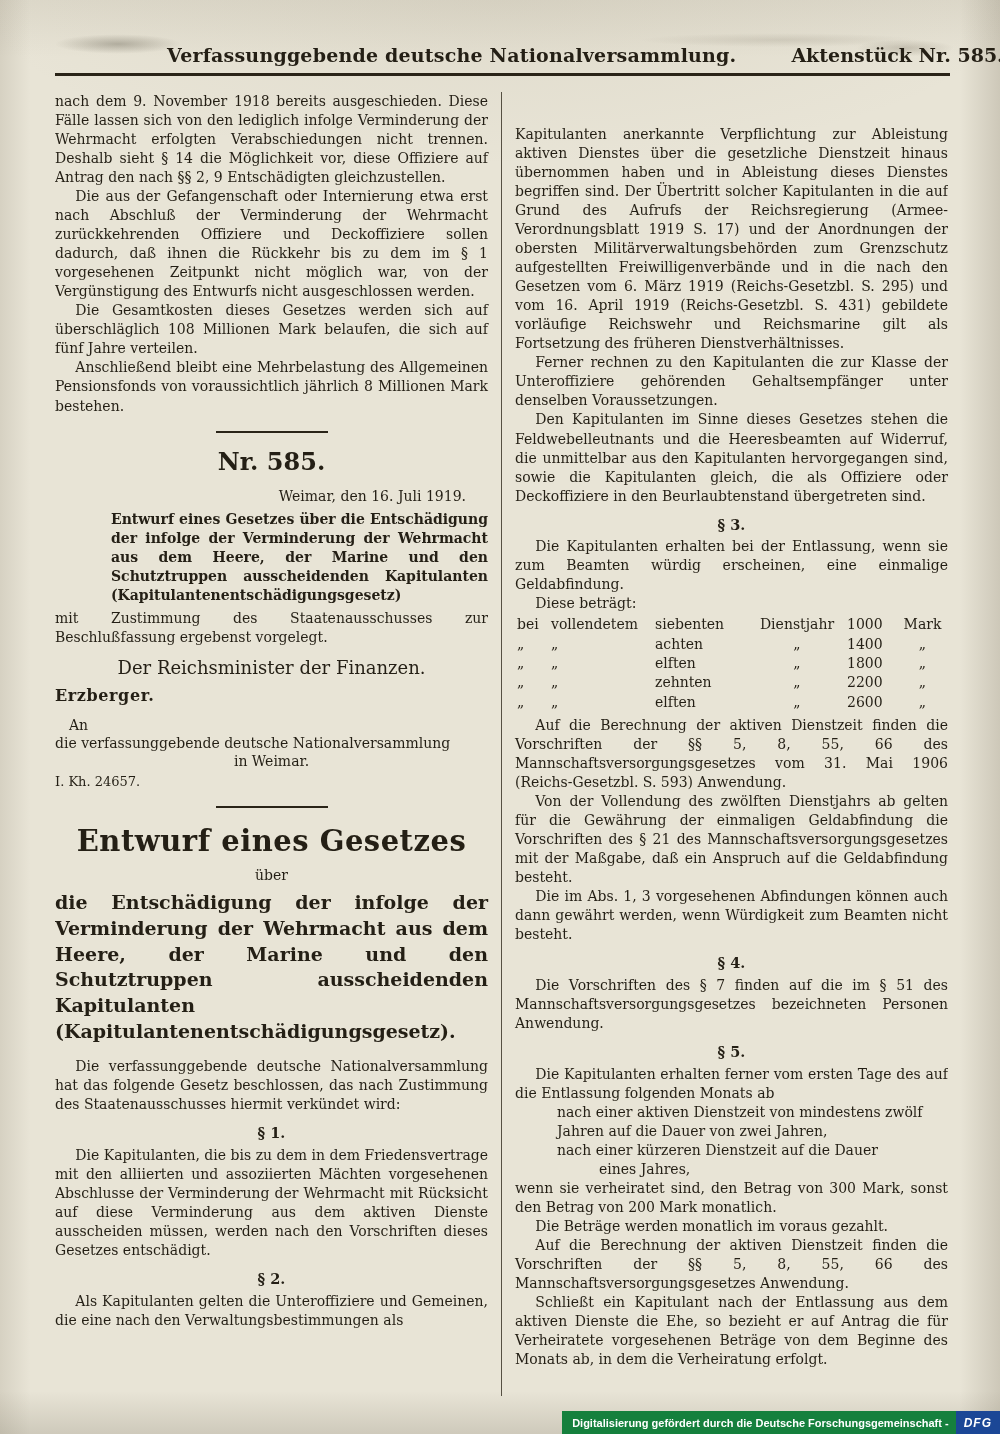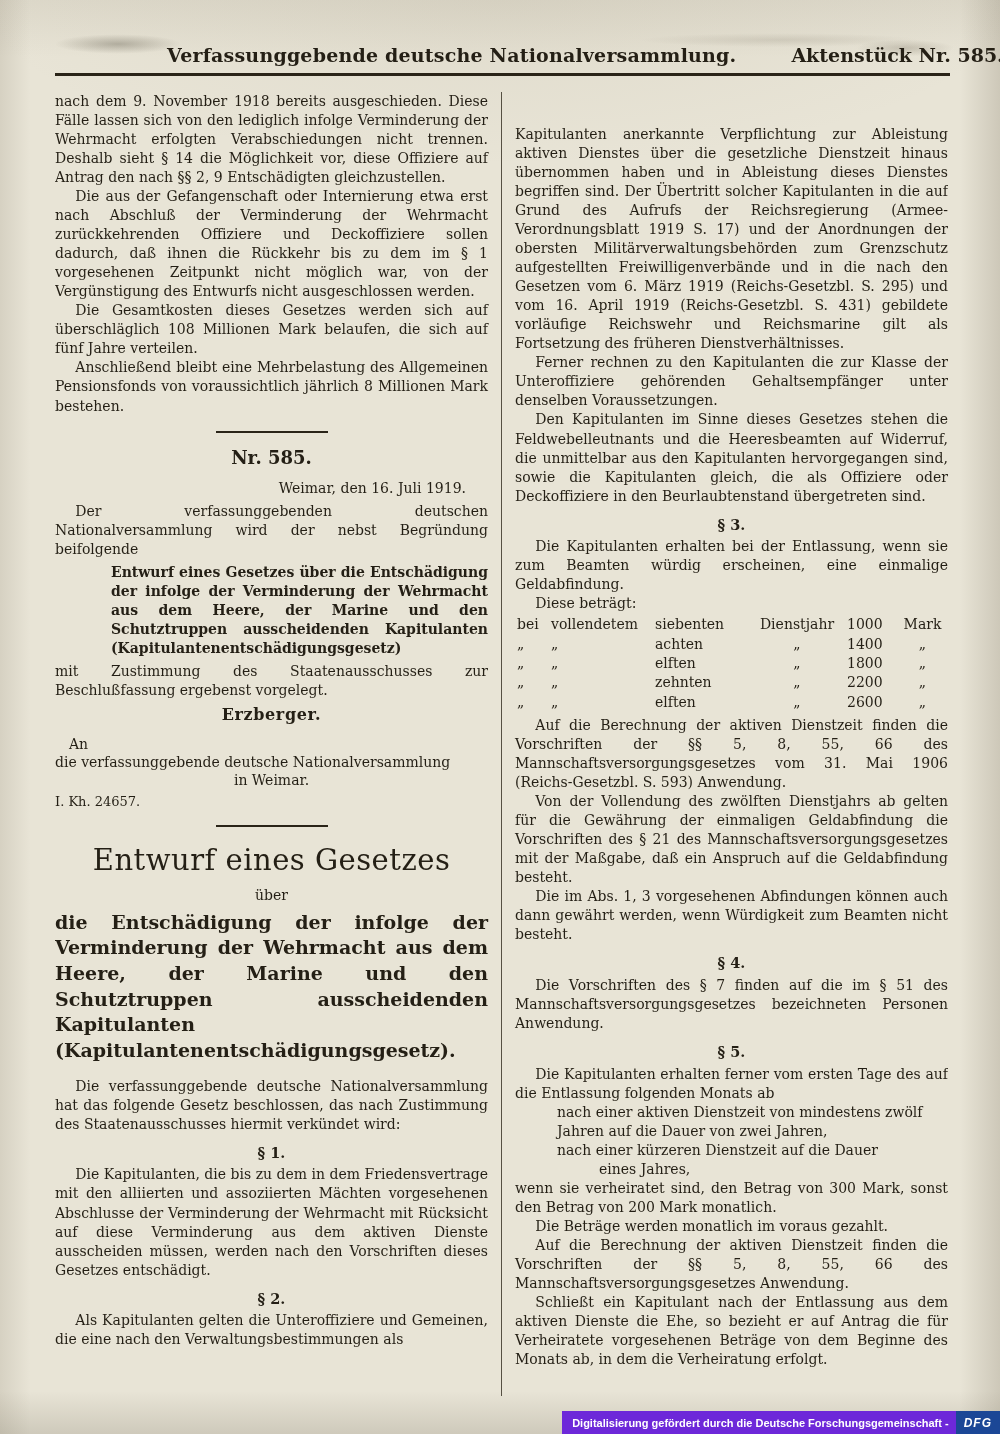--- a/index.html
+++ b/index.html
@@ -51,34 +51,34 @@
   .col { flex: 1 1 0; font-size: 14px; line-height: 1.36; text-align: justify; }
   .col-left  { padding-right: 13px; }
   .col-right { padding-left: 13px; margin-top: 33px; }
   .col-divider { width: 1px; background: rgba(45,38,25,.78); }
 
   .p { text-indent: 1.45em; }
   .p.noindent { text-indent: 0; }
 
   .rule-short { width: 112px; border-top: 2px solid #2a2418; margin: 15px auto 13px; }
 
-  .nr-heading { text-align: center; font-weight: bold; font-size: 18px; margin: 8px 0 9px; }
+  .nr-heading { text-align: center; font-weight: bold; font-size: 24px; margin: 8px 0 9px; }
   .dateline   { text-align: right; padding-right: 22px; margin: 0 0 4px; }
 
   .law-block  { margin: 4px 0 4px 56px; font-weight: bold; text-align: justify; }
 
   .minister   { text-align: center; font-size: 18px; margin: 9px 0 3px; }
-  .signature  { text-align: center; font-weight: bold; font-size: 16px; letter-spacing: .6px; margin: 4px 0 9px; }
+  .signature  { text-align: left; font-weight: bold; font-size: 16px; letter-spacing: .6px; margin: 4px 0 9px; }
 
   .addr-an    { text-indent: 14px; line-height: 1.3; }
   .addr-main  { line-height: 1.3; }
   .addr-city  { text-align: center; line-height: 1.3; }
   .fileref    { font-size: 13px; margin-top: 3px; }
 
-  .law-heading  { text-align: center; font-weight: normal; font-size: 29px; letter-spacing: .5px; margin: 14px 0 5px; }
+  .law-heading  { text-align: center; font-weight: bold; font-size: 29px; letter-spacing: .5px; margin: 14px 0 5px; }
   .ueber        { text-align: center; margin: 0 0 5px; }
   .law-subtitle { font-weight: bold; font-size: 19px; line-height: 1.35; text-align: justify; margin-bottom: 13px; }
 
   .section-mark { text-align: center; font-weight: bold; font-size: 14.5px; margin: 9px 0 3px; }
 
   .amount-table { width: 100%; border-collapse: collapse; margin: 2px 0 4px; }
   .amount-table td { padding: 0 2px; line-height: 1.38; font-size: 14px; }
   .amount-table td:nth-child(1) { width: 34px; }
   .amount-table td:nth-child(2) { width: 104px; }
   .amount-table td:nth-child(3) { width: 96px; }
@@ -86,21 +86,21 @@
   .amount-table td:nth-child(5) { width: 52px; text-align: left; }
   .amount-table td:nth-child(6) { text-align: center; }
 
   .clause { margin-left: 42px; text-align: left; }
   .clause-last-line { margin-left: 84px; }
 
   
   .footer-bar {
     position: absolute; right: 0; bottom: 0; height: 23px;
     display: flex; align-items: center;
-    background: #6d28d9; padding-left: 10px;
+    background: #15803d; padding-left: 10px;
     font-family: "Liberation Sans", sans-serif;
   }
   .credit-text { color: #ffffff; font-size: 11px; font-weight: bold; padding-right: 7px; white-space: nowrap; }
   .dfg {
     background: #1b4796; color: #ffffff;
     font-weight: bold; font-style: italic; font-size: 12px; letter-spacing: 1px;
     height: 100%; display: flex; align-items: center; padding: 0 8px;
   }
 </style>
 </head>
@@ -121,23 +121,23 @@
     <div class="col col-left">
       <p class="p noindent">nach dem 9. November 1918 bereits ausgeschieden. Diese Fälle lassen sich von den lediglich infolge Verminderung der Wehrmacht erfolgten Verabschiedungen nicht trennen. Deshalb sieht § 14 die Möglichkeit vor, diese Offiziere auf Antrag den nach §§ 2, 9 Entschädigten gleichzustellen.</p>
       <p class="p">Die aus der Gefangenschaft oder Internierung etwa erst nach Abschluß der Verminderung der Wehrmacht zurückkehrenden Offiziere und Deckoffiziere sollen dadurch, daß ihnen die Rückkehr bis zu dem im § 1 vorgesehenen Zeitpunkt nicht möglich war, von der Vergünstigung des Entwurfs nicht ausgeschlossen werden.</p>
       <p class="p">Die Gesamtkosten dieses Gesetzes werden sich auf überschläglich 108 Millionen Mark belaufen, die sich auf fünf Jahre verteilen.</p>
       <p class="p">Anschließend bleibt eine Mehrbelastung des Allgemeinen Pensionsfonds von voraussichtlich jährlich 8 Millionen Mark bestehen.</p>
 
       <div class="rule-short"></div>
 
       <h2 class="nr-heading">Nr. 585.</h2>
       <p class="dateline">Weimar, den 16. Juli 1919.</p>
-      <p class="p">Der verfassunggebenden deutschen Nationalversammlung wird der nebst Begründung beifolgende</p>
       <p class="law-block">Entwurf eines Gesetzes über die Entschädigung der infolge der Verminderung der Wehrmacht aus dem Heere, der Marine und den Schutztruppen ausscheidenden Kapitulanten (Kapitulantenentschädigungsgesetz)</p>
       <p class="p noindent">mit Zustimmung des Staatenausschusses zur Beschlußfassung ergebenst vorgelegt.</p>
+      <p class="minister">Der Reichsminister der Finanzen.</p>
       <p class="signature">Erzberger.</p>
       <p class="addr-an">An</p>
       <p class="addr-main">die verfassunggebende deutsche Nationalversammlung</p>
       <p class="addr-city">in Weimar.</p>
       <p class="fileref">I. Kh. 24657.</p>
 
       <div class="rule-short"></div>
 
       <h1 class="law-heading">Entwurf eines Gesetzes</h1>
       <p class="ueber">über</p>

